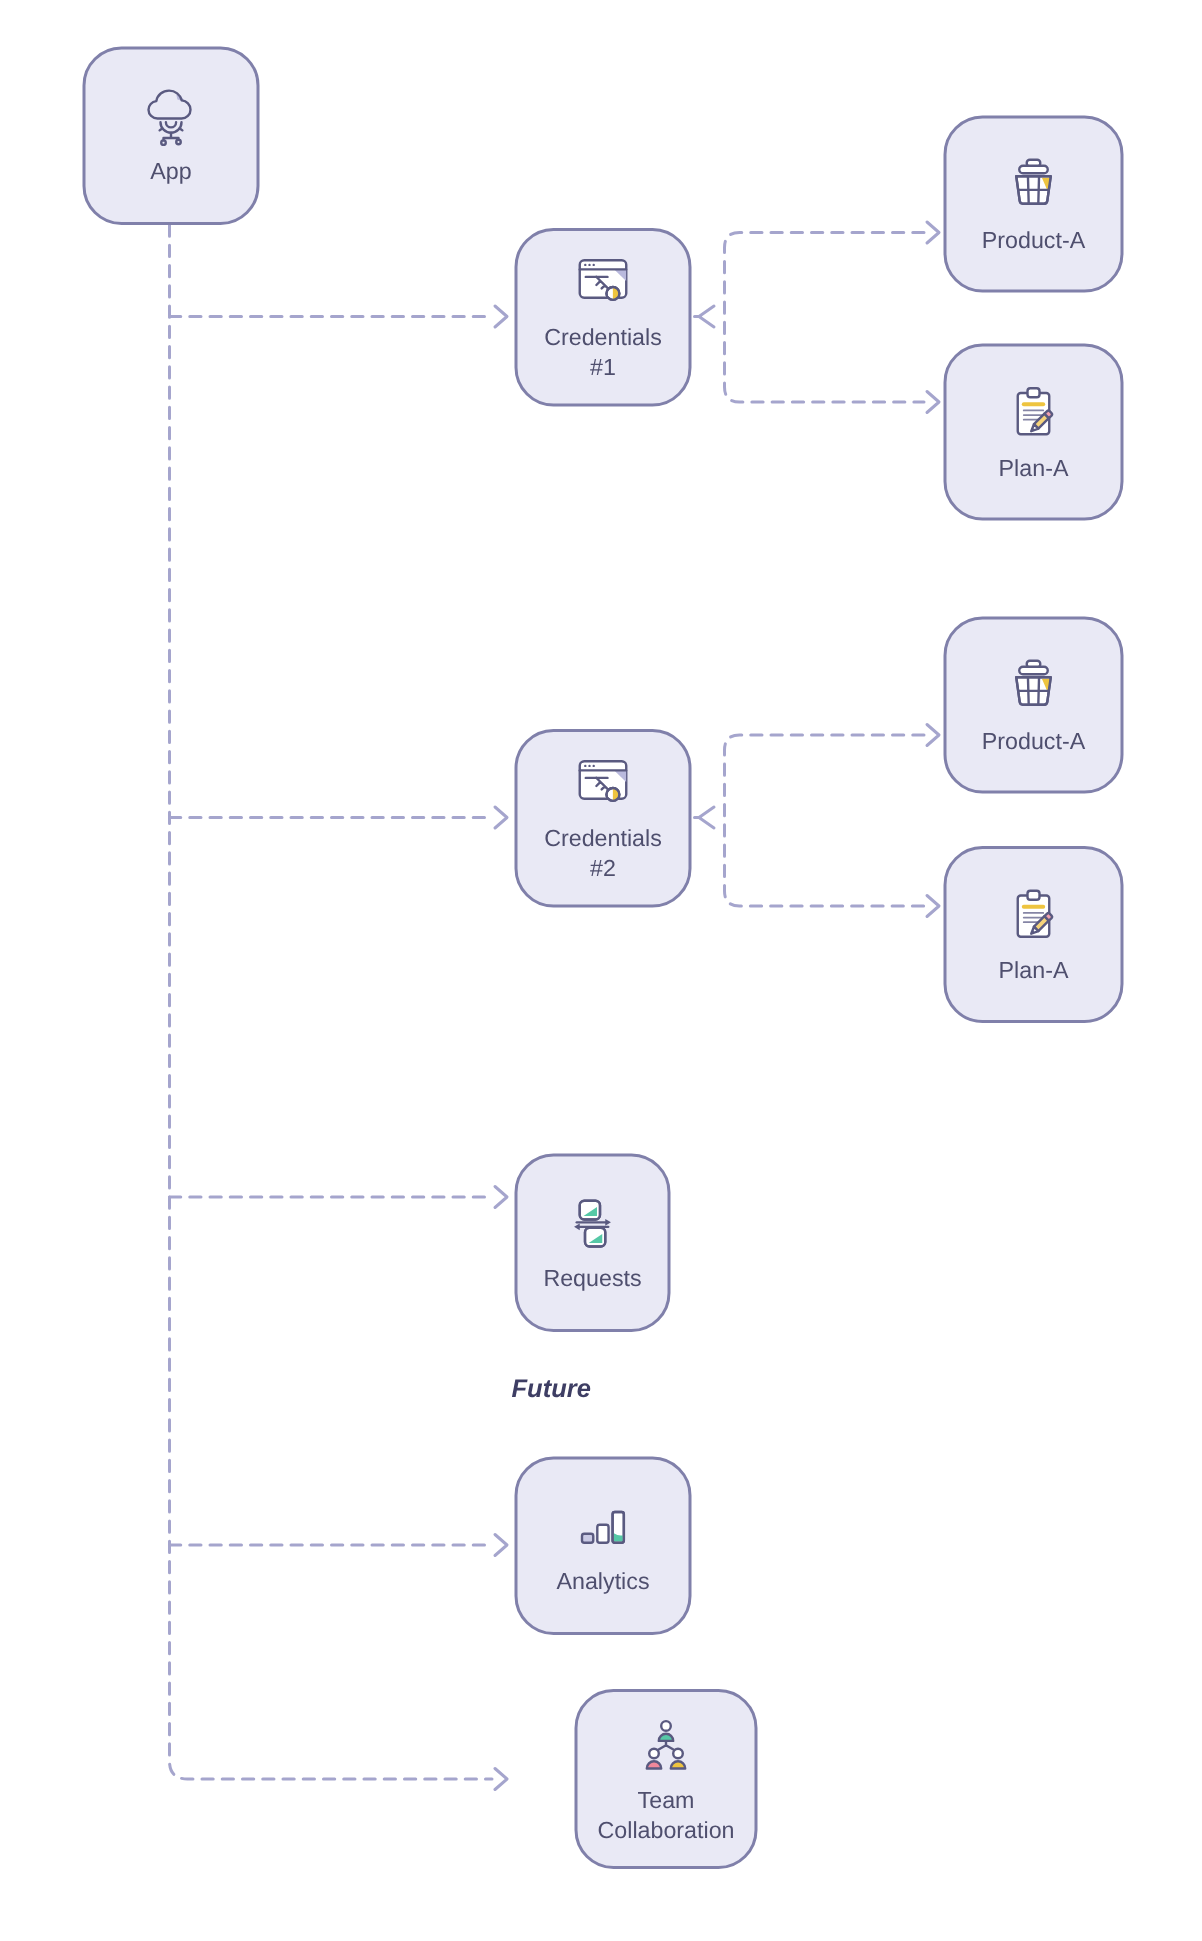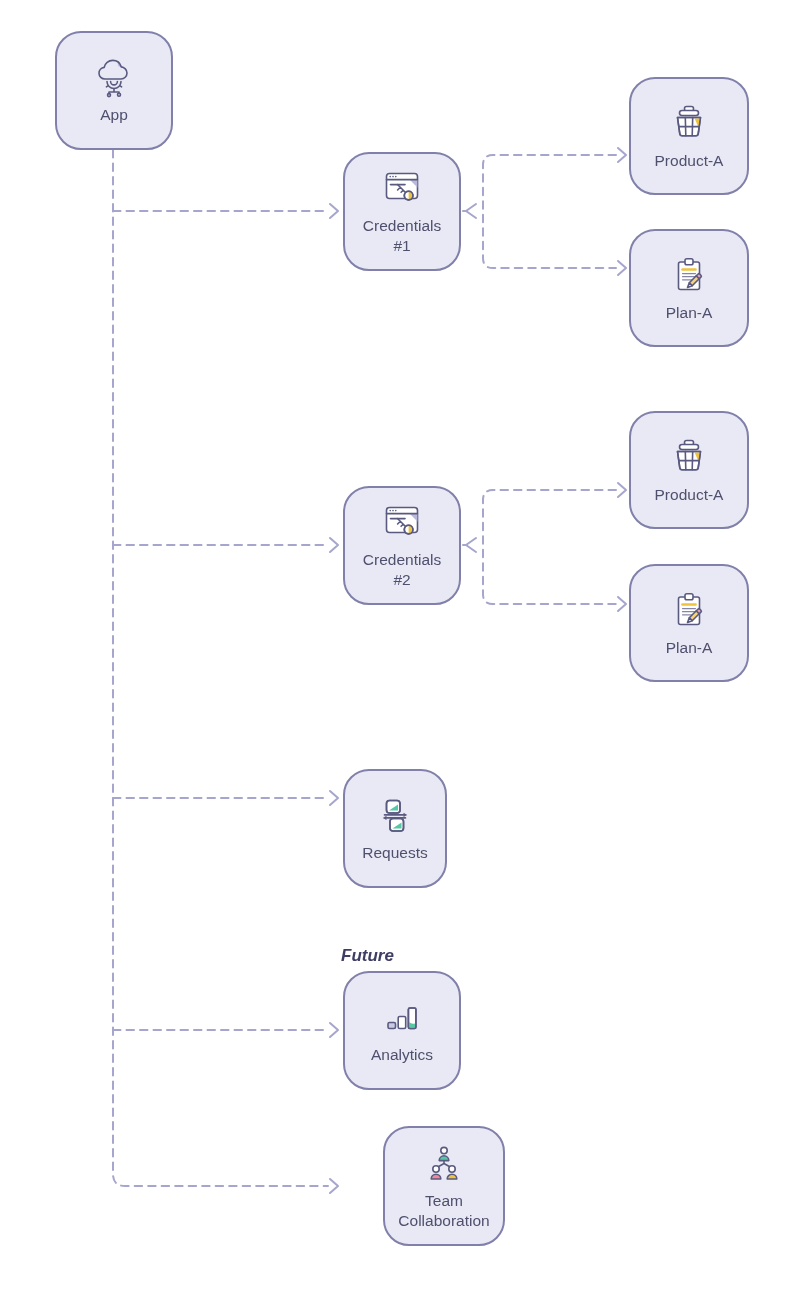--- a/index.html
+++ b/index.html
@@ -31,21 +31,20 @@
   .node .lbl{white-space:nowrap;}
   .icon{display:block;}
   #future-label{
     position:absolute;
     left:341px;
     top:916px;
     font-size:17px;
     font-weight:bold;
     font-style:italic;
     color:#3e3e64;
-    margin-top:30px;
   }
 </style>
 </head>
 <body>
 
 <div id="canvas">
 
   <svg id="connector-layer" viewBox="0 0 801 1294" xmlns="http://www.w3.org/2000/svg">
     <g stroke="#a5a5cd" stroke-width="2" fill="none" stroke-linecap="round">
 

